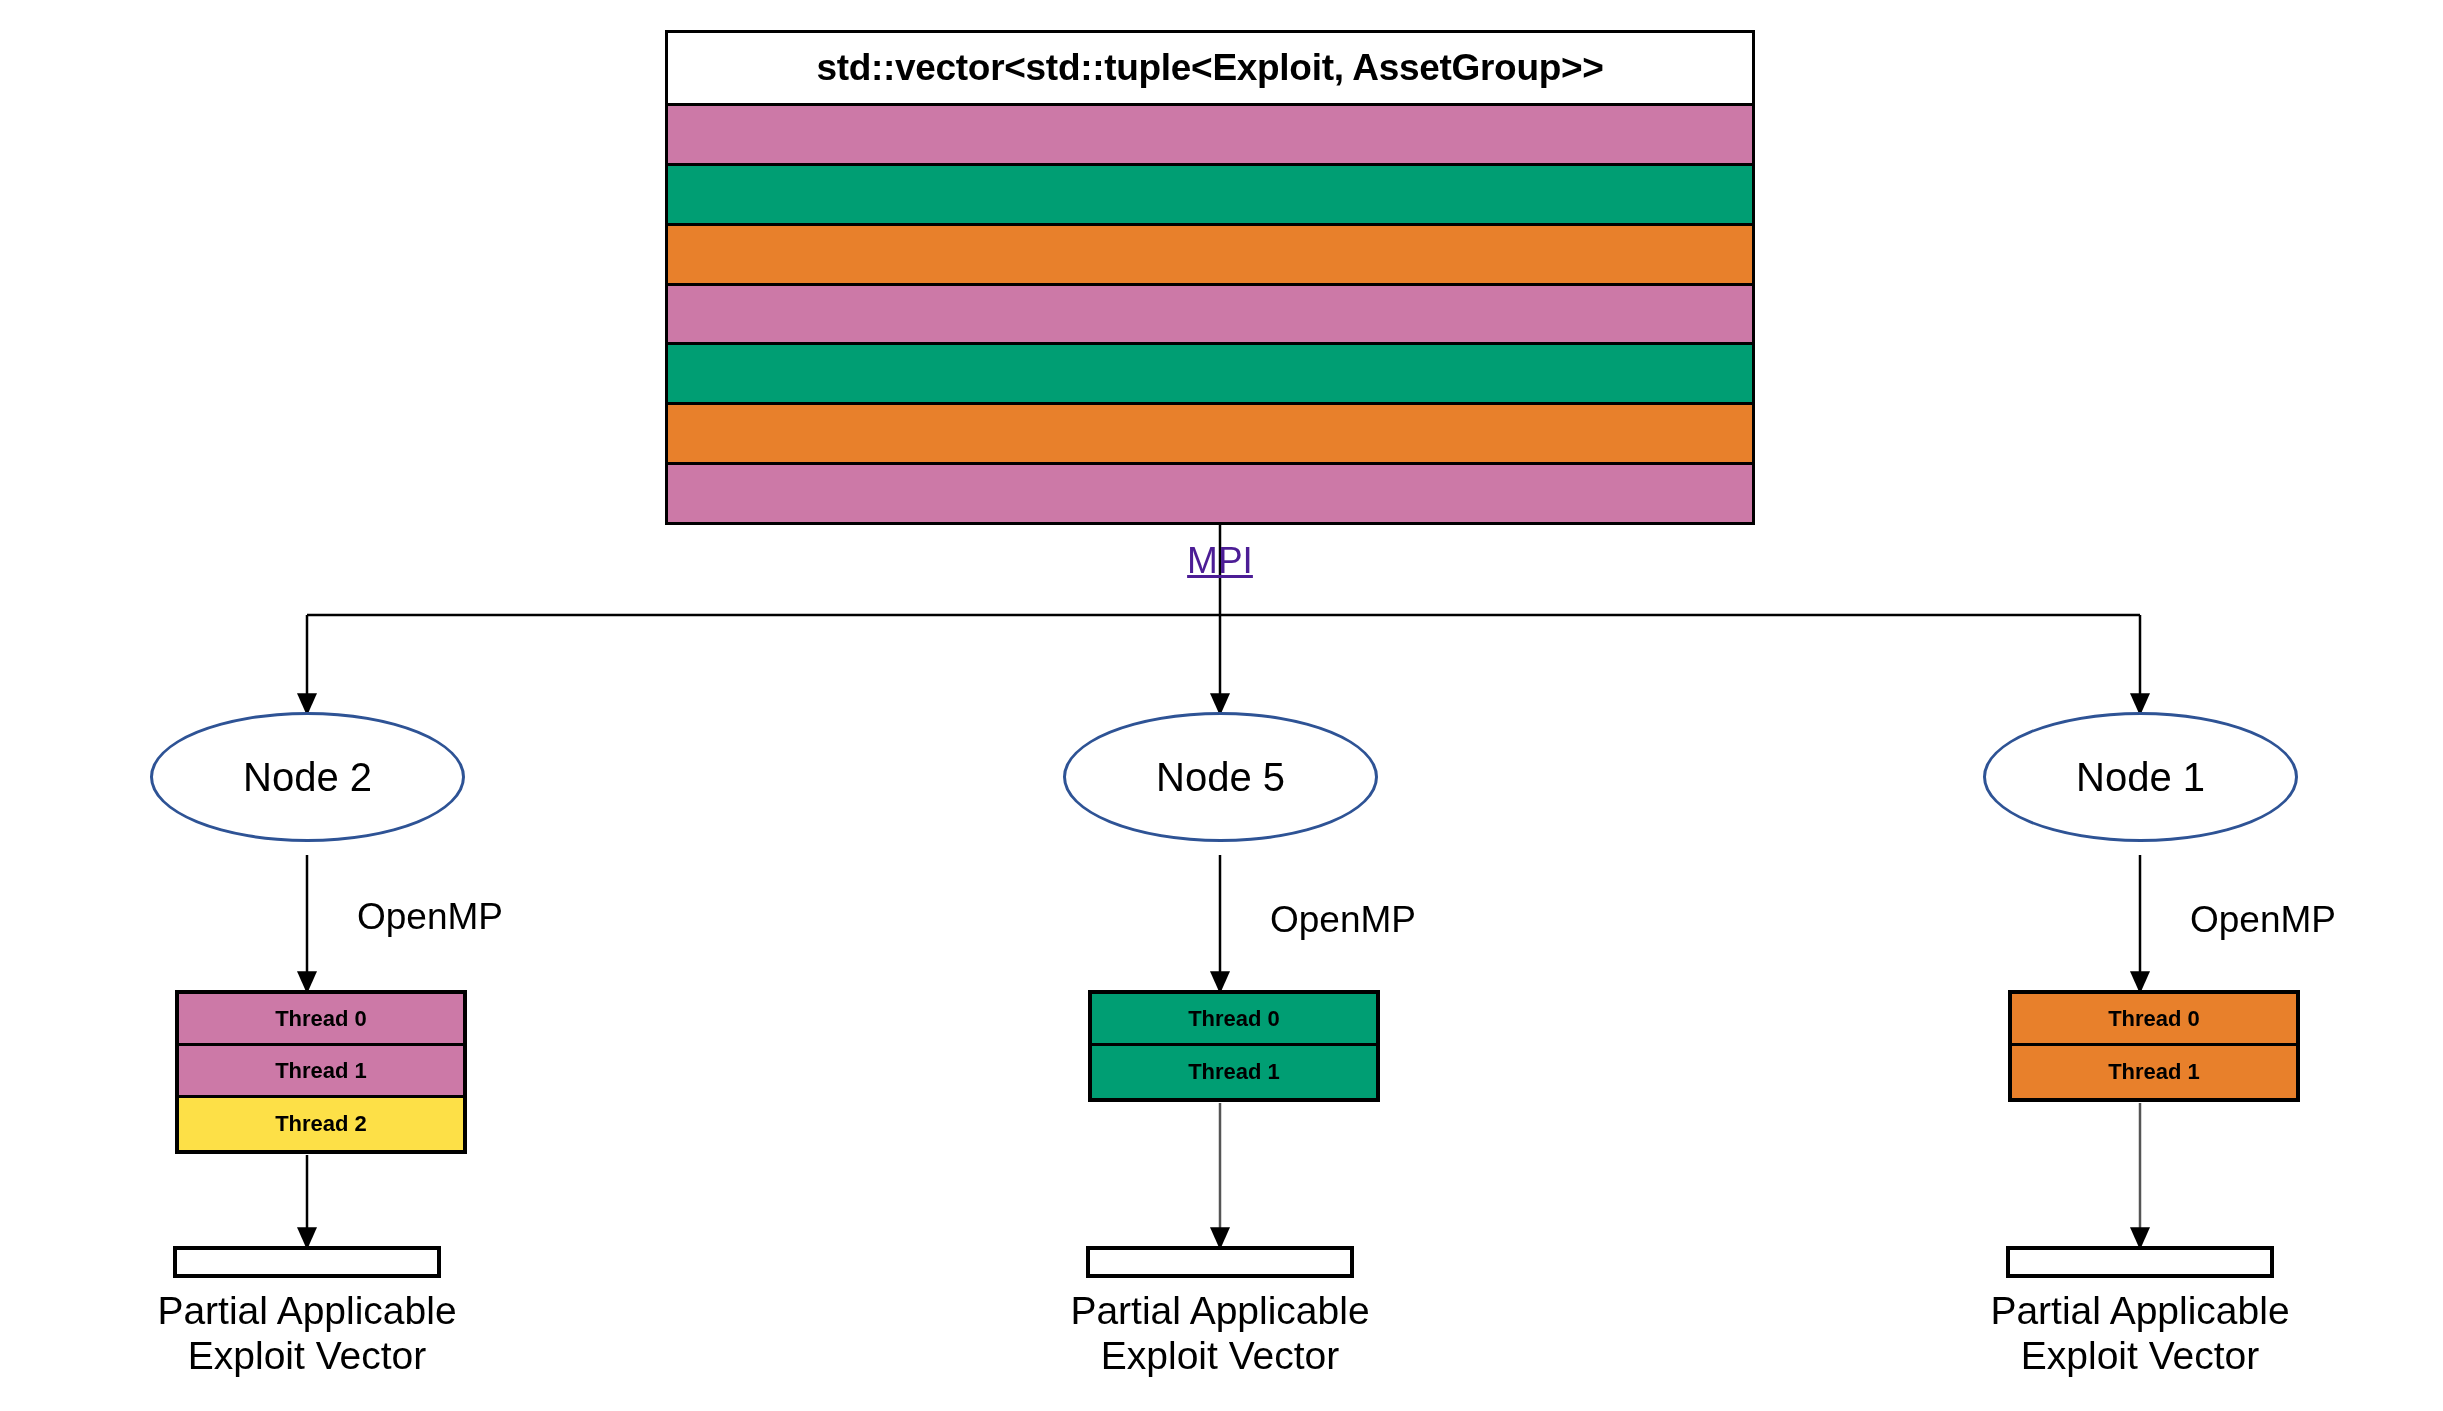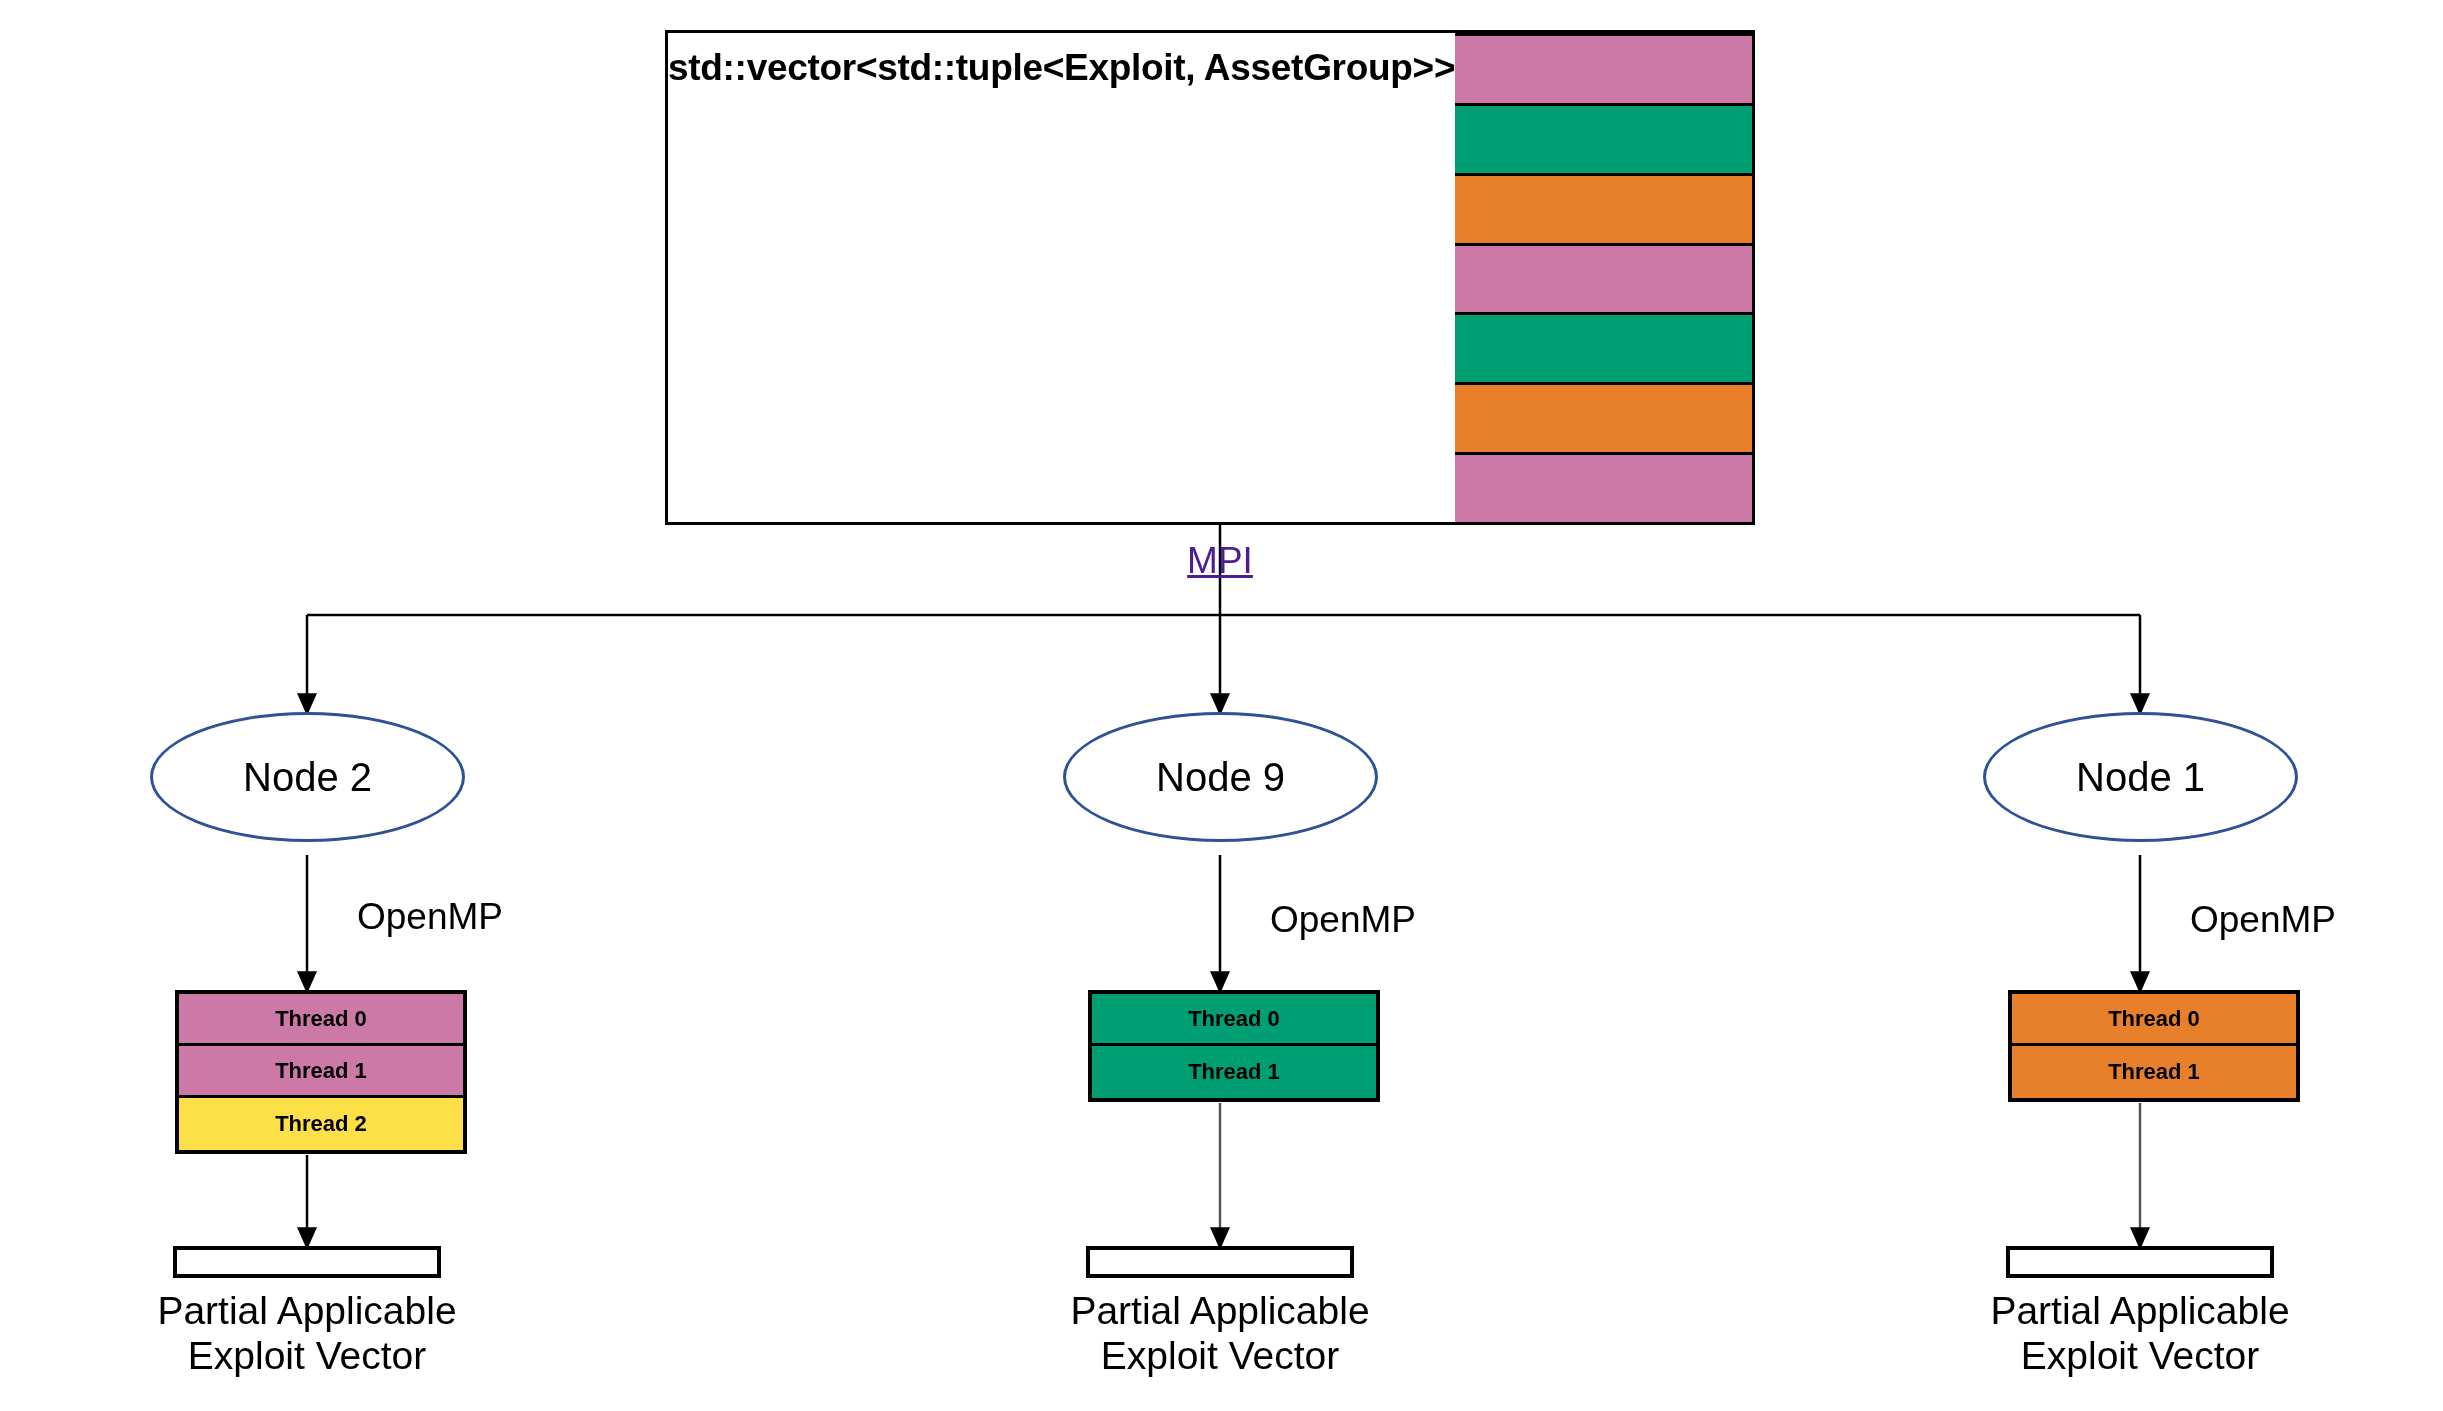--- a/index.html
+++ b/index.html
@@ -30,21 +30,21 @@
   .vector-box {
     position: absolute;
     left: 665px;
     top: 30px;
     width: 1090px;
     height: 495px;
     border: 3px solid #000000;
     box-sizing: border-box;
     background: #ffffff;
     display: flex;
-    flex-direction: row;
+    flex-direction: column;
   }
   .vector-header {
     height: 70px;
     flex: none;
     display: flex;
     align-items: center;
     justify-content: center;
     font-size: 37px;
     font-weight: bold;
     color: #000000;
@@ -203,21 +203,21 @@
     <div class="thread-cell" style="background: rgb(204, 121, 167);">Thread 1</div>
     <div class="thread-cell" style="background: #fde047;">Thread 2</div>
   </div>
   <div class="result-box" style="left:173px; top:1246px;"></div>
   <div class="result-caption" style="left:97px; top:1288px;">
     <span class="ln">Partial Applicable</span>
     <span class="ln">Exploit Vector</span>
   </div>
 
   <div class="node-ellipse" style="left:1063px; top:712px;">
-    <span>Node 9</span>
+    <span>Node 5</span>
   </div>
   <div class="openmp-label" style="left:1228px; top:899px;">OpenMP</div>
   <div class="thread-stack" style="left:1088px; top:990px;">
     <div class="thread-cell" style="background: rgb(0, 158, 115);">Thread 0</div>
     <div class="thread-cell" style="background: rgb(0, 158, 115);">Thread 1</div>
   </div>
   <div class="result-box" style="left:1086px; top:1246px;"></div>
   <div class="result-caption" style="left:1010px; top:1288px;">
     <span class="ln">Partial Applicable</span>
     <span class="ln">Exploit Vector</span>

